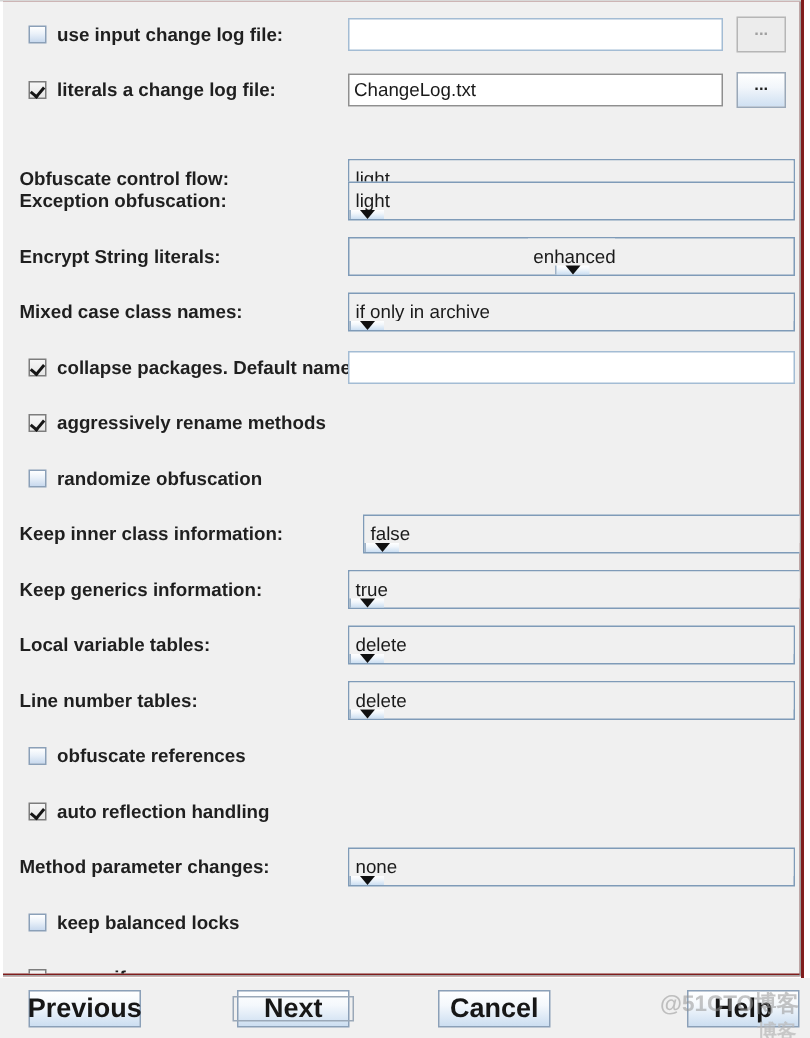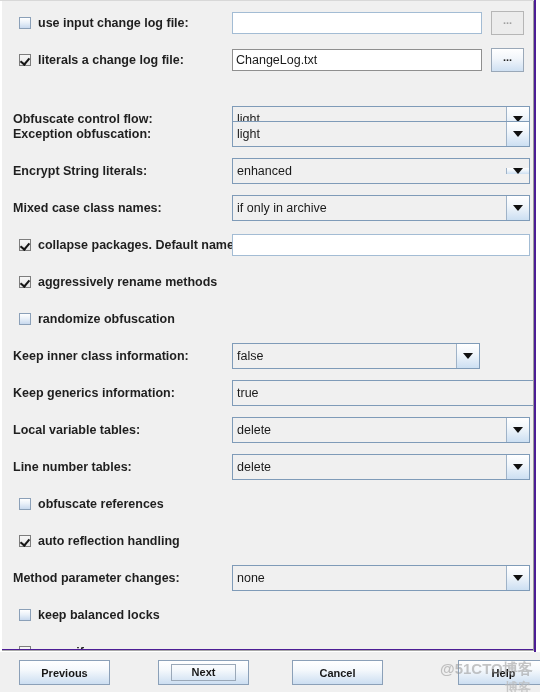--- a/index.html
+++ b/index.html
@@ -12,21 +12,21 @@
     height: 692px;
     font-family: "Liberation Sans", sans-serif;
     overflow: hidden;
   }
 
   
   #window {
     position: relative;
     width: 540px;
     height: 692px;
-    background: #4c1d95;
+    background: #7f1d1d;
     box-sizing: border-box;
   }
 
   
   #frame-left   { position:absolute; left:0;   top:0; width:2px;  height:692px; background:#ffffff; }
   #frame-right  { position:absolute; left:536px; top:0; width:4px; height:692px; background:#ffffff; }
   #frame-right-line { position:absolute; left:533px; top:0; width:1px; height:652px; background:#9c9c9c; }
   #frame-top-line   { position:absolute; left:0; top:0; width:534px; height:1px; background:#d8d8d8; }
 
   
@@ -145,20 +145,21 @@
 
   
   .combo {
     position: absolute;
     box-sizing: border-box;
     height: 26px;
     border: 1px solid #7f9bb8;
     background: #f0f0f0;
     display: flex;
     align-items: stretch;
+    flex-direction: column;
   }
   .combo-value {
     flex: 1 1 auto;
     font-size: 12.5px;
     color: #1a1a1a;
     line-height: 24px;
     padding-left: 4px;
     white-space: nowrap;
     overflow: hidden;
     background: #f0f0f0;
@@ -202,28 +203,28 @@
     left: 0;
     top: 652px;
     width: 540px;
     height: 40px;
     background: #f0f0f0;
   }
   .dialog-btn {
     position: absolute;
     top: 8px;
     box-sizing: border-box;
-    width: 91px;
+    width: 75px;
     height: 25px;
     border: 1px solid #8ba0b8;
     background: linear-gradient(180deg, #ffffff 0%, #f4f8fc 40%, #ccdef1 100%);
     display: flex;
     align-items: center;
     justify-content: center;
-    font-size: 11px;
+    font-size: 18px;
     font-weight: bold;
     color: #171717;
     cursor: default;
   }
   .dialog-btn .focusbox {
     border: 1px solid #9aa8b8;
     padding: 0 20px;
     line-height: 15px;
   }
   .dialog-btn .plain { padding: 0 4px; }
@@ -333,21 +334,21 @@
         </div>
       </div>
       <div class="row" style="top: 303px;">
         <div class="cb-wrap">
           <span class="cb-box"></span>
           <span class="cb-label">randomize obfuscation</span>
         </div>
       </div>
       <div class="row" style="top: 340px;">
         <div class="field-label">Keep inner class information:</div>
-        <div class="combo" style="left: 230px; width: 248px; top: 2px;">
+        <div class="combo" style="left: 240px; width: 298px; top: 2px;">
           <div class="combo-value">false</div>
           <div class="combo-arrow">
             <i></i>
           </div>
         </div>
       </div>
       <div class="row" style="top: 377px;">
         <div class="field-label">Keep generics information:</div>
         <div class="combo" style="left: 230px; width: 346px; top: 2px;">
           <div class="combo-value">true</div>

